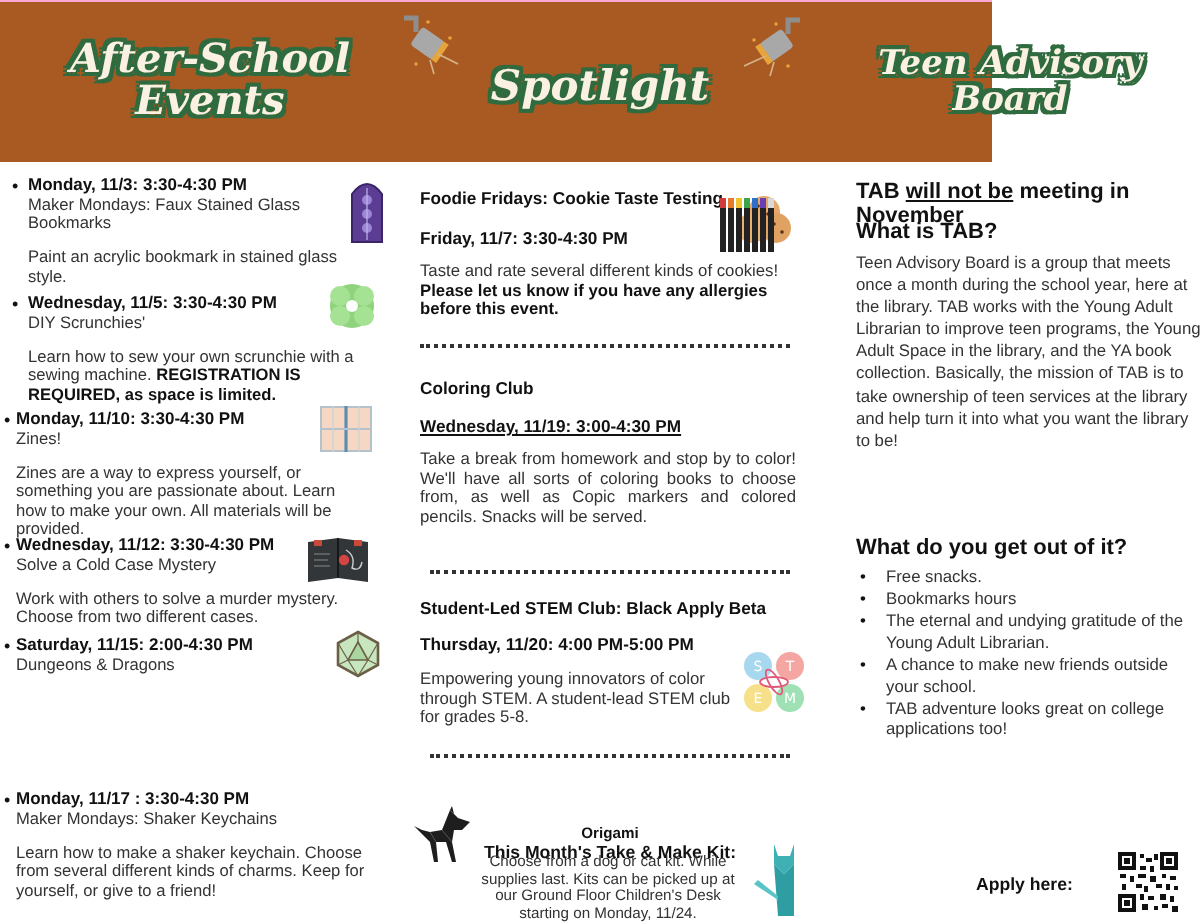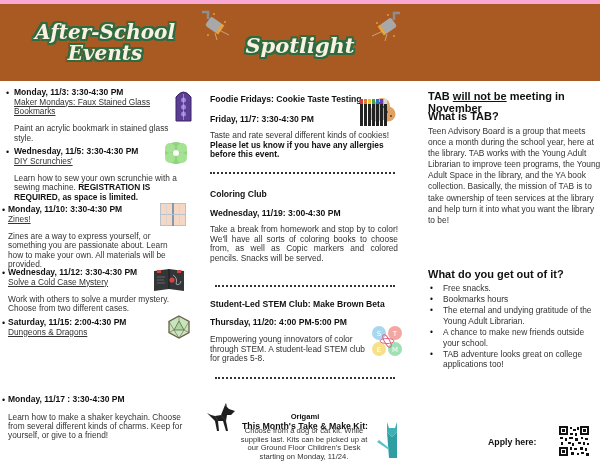--- a/index.html
+++ b/index.html
@@ -1,22 +1,22 @@
 <!DOCTYPE html>
 <html><head>
 <meta charset="utf-8">
 <style>
   * { box-sizing: border-box; margin: 0; padding: 0; }
   html, body { width: 600px; height: 462px; overflow: hidden; background: #ffffff; }
   body { font-family: "Liberation Sans", "DejaVu Sans", sans-serif; color: #222; position: relative; }
 
   .header {
-    position: absolute; left: 0; top: 0; width: 600px; height: 81px;
+    position: absolute; left: 0; top: 0; width: 496px; height: 81px;
     background: #a95a23;
-    border-top: 4px solid #f9a8d4;
+    border-top: 1px solid #f9a8d4;
   }
   .header-title {
     position: absolute;
     font-family: "DejaVu Serif", serif;
     font-weight: bold;
     font-style: italic;
     color: #fbf1e2;
     text-align: center;
     line-height: 1.05;
     text-shadow:
@@ -31,21 +31,21 @@
   .spotlight.s1 { left: 198px; top: 4px; }
   .spotlight.s2 { left: 370px; top: 5px; }
 
   .col { position: absolute; top: 85px; }
   .col-left { left: 0; width: 200px; }
   .col-mid { left: 205px; width: 198px; }
   .col-right { left: 420px; width: 178px; }
 
   .ev { position: absolute; font-size: 8.3px; line-height: 1.13; }
   .ev .when { font-weight: bold; font-size: 8.5px; color: #111; }
-  .ev .what { text-decoration: underline; color: #333; font-size: 8.3px; }
+  .ev .what { color: #333; font-size: 8.3px; }
   .ev .desc { margin-top: 8px; color: #333; }
   .ev .bullet { position: absolute; left: -8px; top: 0; font-size: 9px; color: #111; }
   .ev b { color: #111; }
 
   .pic { position: absolute; }
 
   .mid-title { position: absolute; font-weight: bold; font-size: 8.6px; color: #111; }
   .mid-text { position: absolute; font-size: 8.4px; line-height: 1.14; color: #333; }
   .mid-text b { color: #111; }
   .dots { position: absolute; height: 2px; border-top: 2px dotted #333; }
@@ -79,20 +79,21 @@
     <g transform="rotate(-35 19 18)">
       <rect x="12" y="11" width="14" height="11" rx="2" fill="#a8a8a8"></rect>
       <rect x="10" y="11" width="3" height="11" fill="#e6a43a"></rect>
     </g>
     <line x1="13" y1="22" x2="2" y2="27" stroke="#d6b58a" stroke-width="0.8"></line>
     <line x1="17" y1="25" x2="15" y2="32" stroke="#d6b58a" stroke-width="0.8"></line>
     <circle cx="18" cy="6" r="0.9" fill="#e6a43a"></circle>
     <circle cx="7" cy="14" r="0.9" fill="#e6a43a"></circle>
     <circle cx="24" cy="27" r="0.9" fill="#e6a43a"></circle>
   </svg>
+  <div class="header-title ht-right">Teen Advisory Board</div>
 </div>
 
 <div class="col col-left">
   <div class="ev" style="left:14px; top:3px; width:160px;">
     <span class="bullet">•</span>
     <div class="when">Monday, 11/3: 3:30-4:30 PM</div>
     <div class="what">Maker Mondays: Faux Stained Glass Bookmarks</div>
     <div class="desc">Paint an acrylic bookmark in stained glass style.</div>
   </div>
   <svg class="pic" style="left:175px; top:4px;" width="17" height="33" viewBox="0 0 17 33">
@@ -155,20 +156,21 @@
   </div>
   <svg class="pic" style="left:167px; top:230px;" width="24" height="24" viewBox="0 0 24 24">
     <polygon points="12,1 22,6.5 22,17.5 12,23 2,17.5 2,6.5" fill="#c7e6c0" stroke="#6b6046" stroke-width="1.3"></polygon>
     <polygon points="12,6 17,15 7,15" fill="#a9d79f" stroke="#6b6046" stroke-width="0.8"></polygon>
     <path d="M12 1 L12 6 M2 6.5 L7 15 M22 6.5 L17 15 M7 15 L2 17.5 M17 15 L22 17.5 M7 15 L12 23 M17 15 L12 23" stroke="#6b6046" stroke-width="0.6" fill="none"></path>
   </svg>
 
   <div class="ev" style="left:8px; top:310px; width:180px;">
     <span class="bullet" style="left:-6px;">•</span>
     <div class="when">Monday, 11/17 : 3:30-4:30 PM</div>
+    <div class="what">Maker Mondays: Shaker Keychains</div>
     <div class="desc">Learn how to make a shaker keychain. Choose from several different kinds of charms. Keep for yourself, or give to a friend!</div>
   </div>
 </div>
 
 <div class="col col-mid">
   <div class="mid-title" style="left:5px; top:9px;">Foodie Fridays: Cookie Taste Testing</div>
   <div class="mid-title" style="left:5px; top:29px;text-align:right;">Friday, 11/7: 3:30-4:30 PM</div>
   <div class="mid-text" style="left:5px; top:46px; width:190px;"><span>Taste and rate several different kinds of cookies!</span> <b>Please let us know if you have any allergies before this event.</b></div>
   <svg class="pic" style="left:163px; top:12px;" width="28" height="26" viewBox="0 0 28 26">
     <circle cx="14" cy="9" r="8" fill="#e6a96a"></circle>
@@ -178,21 +180,21 @@
       <circle cx="16" cy="10" r="0.9" fill="#5a2f1a"></circle>
     <circle cx="6" cy="16" r="0.9" fill="#5a2f1a"></circle>
       <circle cx="9" cy="20" r="0.9" fill="#5a2f1a"></circle>
     <circle cx="19" cy="15" r="0.9" fill="#5a2f1a"></circle>
       <circle cx="23" cy="19" r="0.9" fill="#5a2f1a"></circle>
     <circle cx="17" cy="21" r="0.9" fill="#5a2f1a"></circle>
   </svg>
   <div class="dots" style="left:5px; top:87px; width:185px;"></div>
 
   <div class="mid-title" style="left:5px; top:104px;">Coloring Club</div>
-  <div class="mid-title" style="left:5px; top:123px;">Wednesday, 11/19: 3:00-4:30 PM</div>
+  <div class="mid-title" style="left:5px; top:123px;text-decoration:underline;">Wednesday, 11/19: 3:00-4:30 PM</div>
   <div class="mid-text" style="left:5px; top:140px; width:188px; text-align:justify;">Take a break from homework and stop by to color! We'll have all sorts of coloring books to choose from, as well as Copic markers and colored pencils. Snacks will be served.</div>
   <svg class="pic" style="left:358px; top:97px; position:fixed;" width="32" height="30" viewBox="0 0 32 30">
     <g>
       <rect x="2" y="2" width="3" height="27" fill="#222"></rect>
         <rect x="2" y="2" width="3" height="5" fill="#d23b3b"></rect>
       <rect x="6" y="2" width="3" height="27" fill="#222"></rect>
         <rect x="6" y="2" width="3" height="5" fill="#e8792b"></rect>
       <rect x="10" y="2" width="3" height="27" fill="#222"></rect>
         <rect x="10" y="2" width="3" height="5" fill="#f1c232"></rect>
       <rect x="14" y="2" width="3" height="27" fill="#222"></rect>
@@ -200,21 +202,21 @@
       <rect x="18" y="2" width="3" height="27" fill="#222"></rect>
         <rect x="18" y="2" width="3" height="5" fill="#2f6fc7"></rect>
       <rect x="22" y="2" width="3" height="27" fill="#222"></rect>
         <rect x="22" y="2" width="3" height="5" fill="#6a3fb5"></rect>
       <rect x="26" y="2" width="3" height="27" fill="#222"></rect>
         <rect x="26" y="2" width="3" height="5" fill="#d9d9d9"></rect>
     </g>
   </svg>
   <div class="dots" style="left:10px; top:200px; width:180px;"></div>
 
-  <div class="mid-title" style="left:5px; top:214px;">Student-Led STEM Club: Make Brown Beta</div>
+  <div class="mid-title" style="left:5px; top:214px;">Student-Led STEM Club: Black Apply Beta</div>
   <div class="mid-title" style="left:5px; top:232px;">Thursday, 11/20: 4:00 PM-5:00 PM</div>
   <div class="mid-text" style="left:5px; top:250px; width:158px;">Empowering young innovators of color through STEM. A student-lead STEM club for grades 5-8.</div>
   <svg class="pic" style="left:166px; top:240px;" width="32" height="32" viewBox="0 0 32 32">
     <circle cx="8" cy="8" r="7" fill="#a8d8f0"></circle>
     <circle cx="24" cy="8" r="7" fill="#f4a7a2"></circle>
     <circle cx="8" cy="24" r="7" fill="#f7e08a"></circle>
     <circle cx="24" cy="24" r="7" fill="#9fe0b5"></circle>
     <ellipse cx="16" cy="16" rx="7" ry="2.5" fill="none" stroke="#e05a7a" stroke-width="0.9"></ellipse>
     <ellipse cx="16" cy="16" rx="7" ry="2.5" fill="none" stroke="#e05a7a" stroke-width="0.9" transform="rotate(60 16 16)"></ellipse>
     <text x="8" y="10.5" font-size="7" fill="#fff" text-anchor="middle" font-family="DejaVu Sans, sans-serif">S</text>

